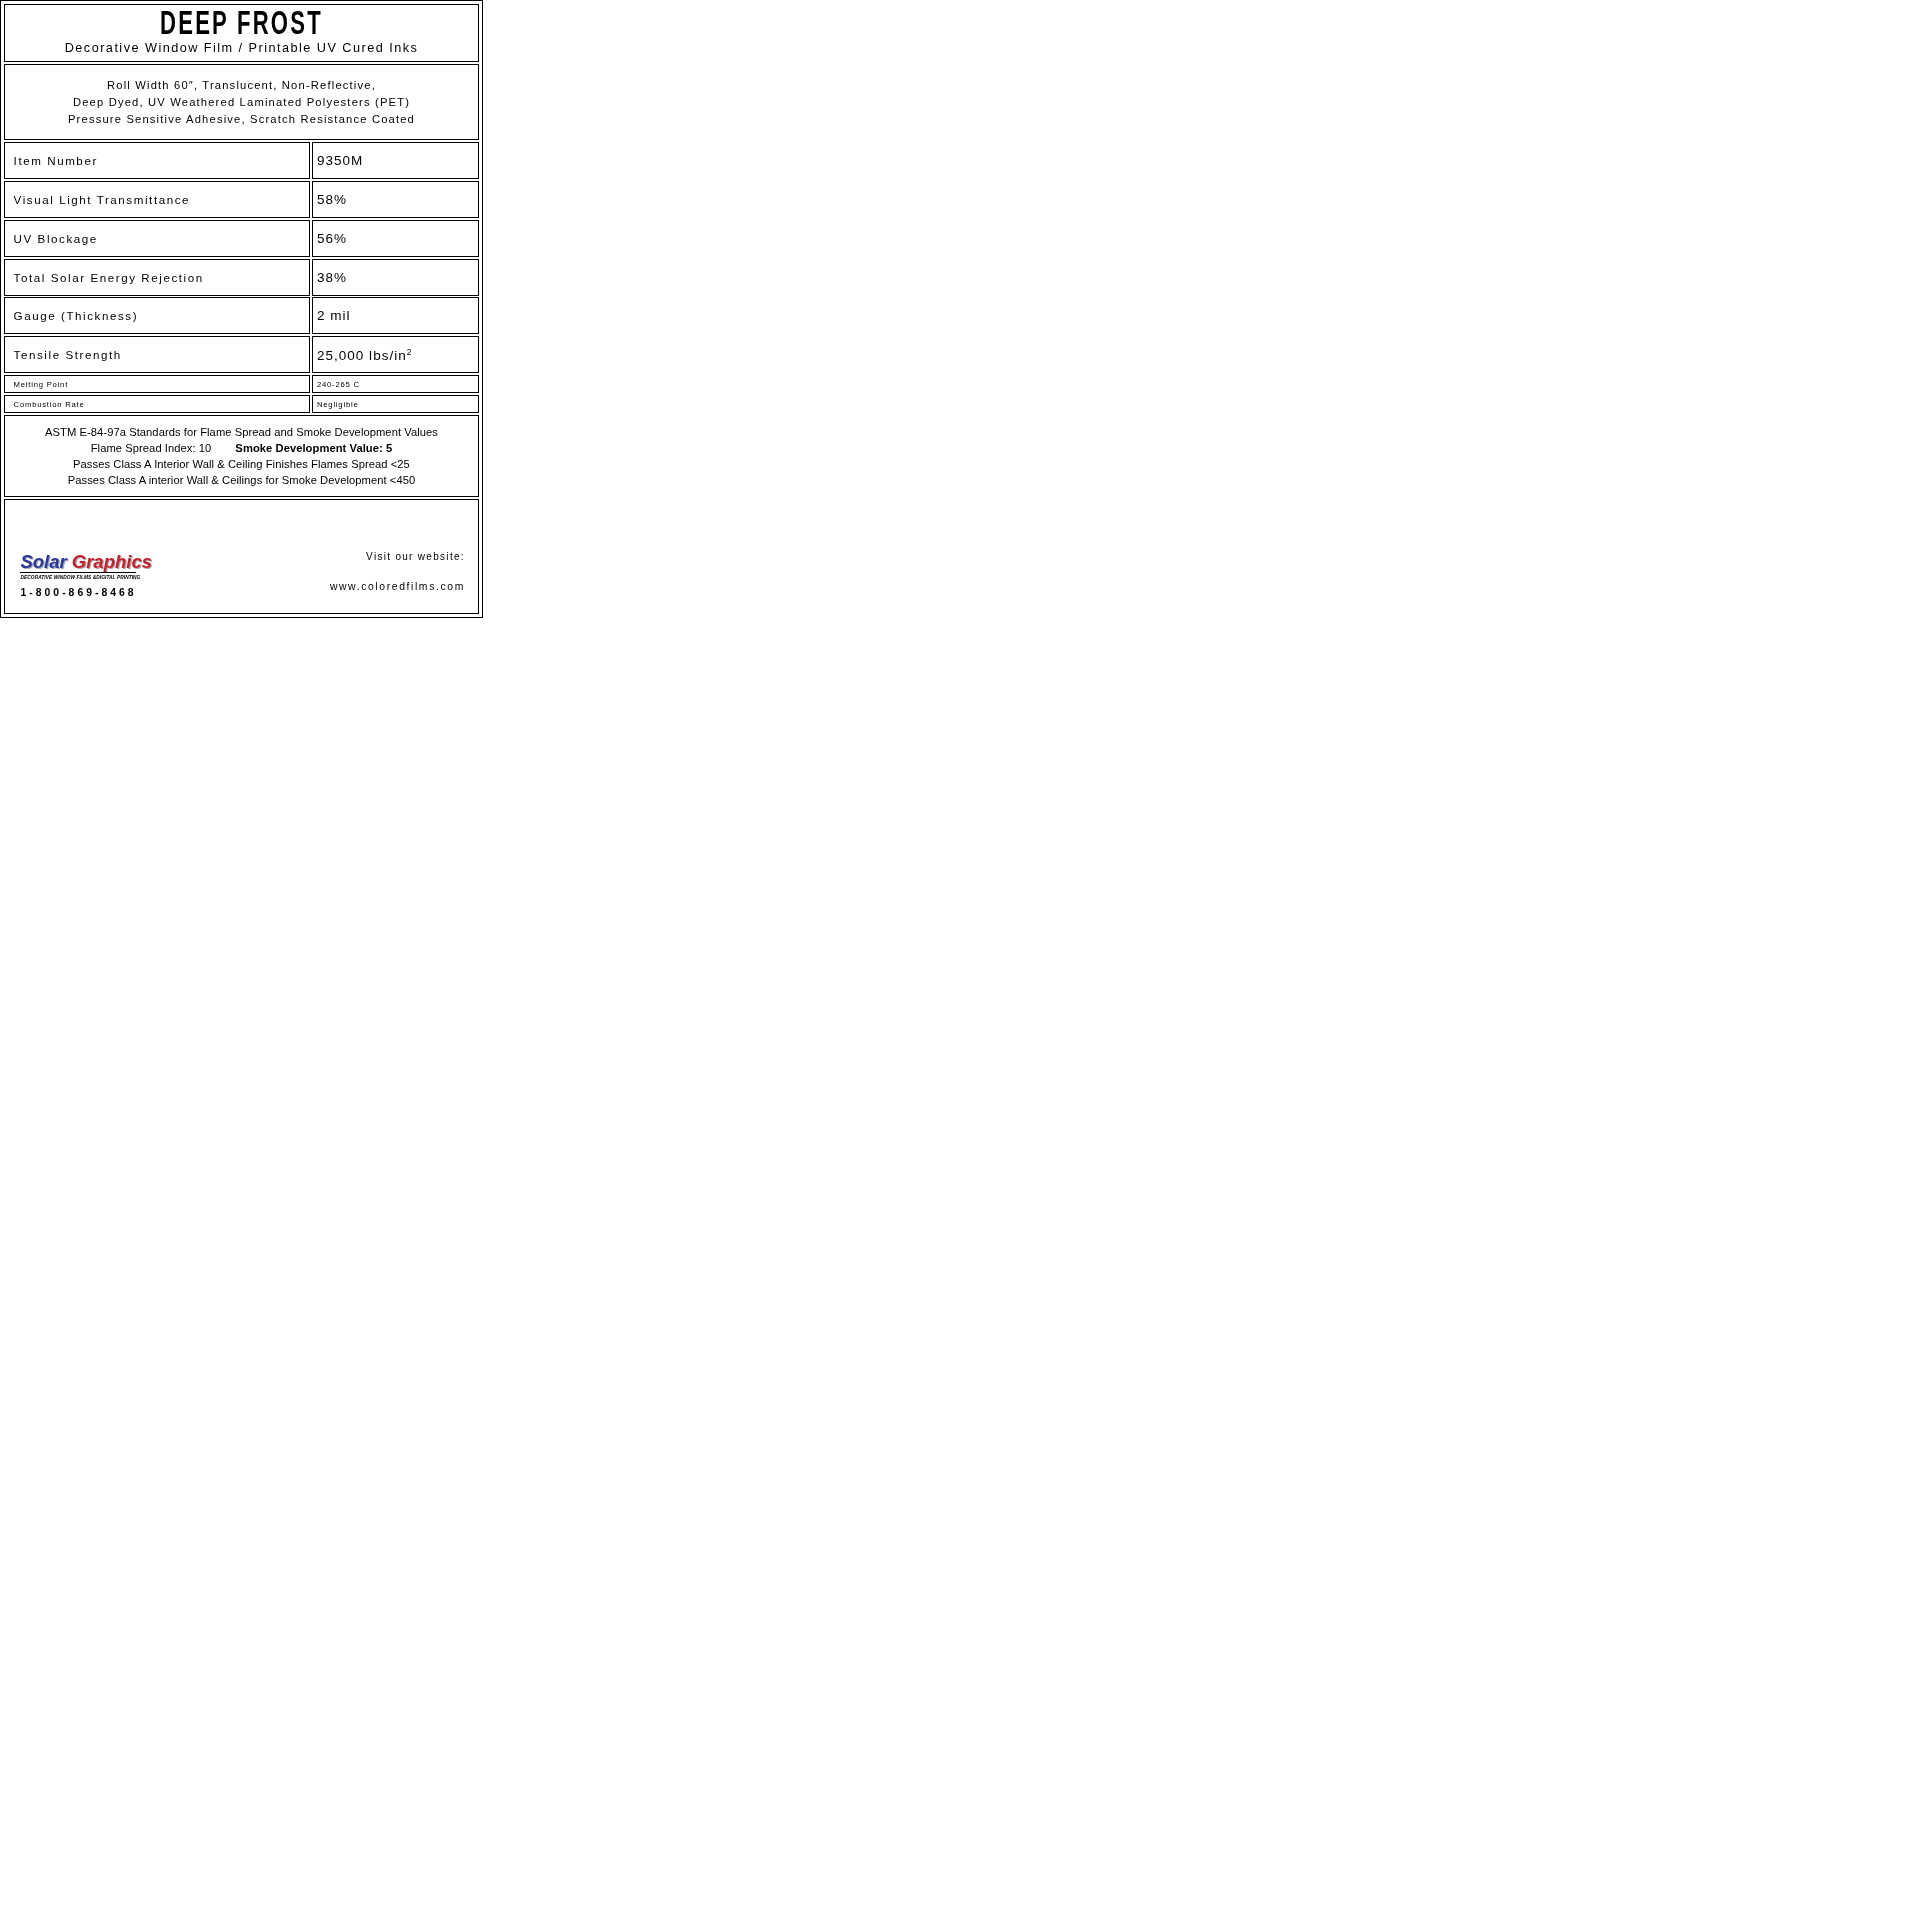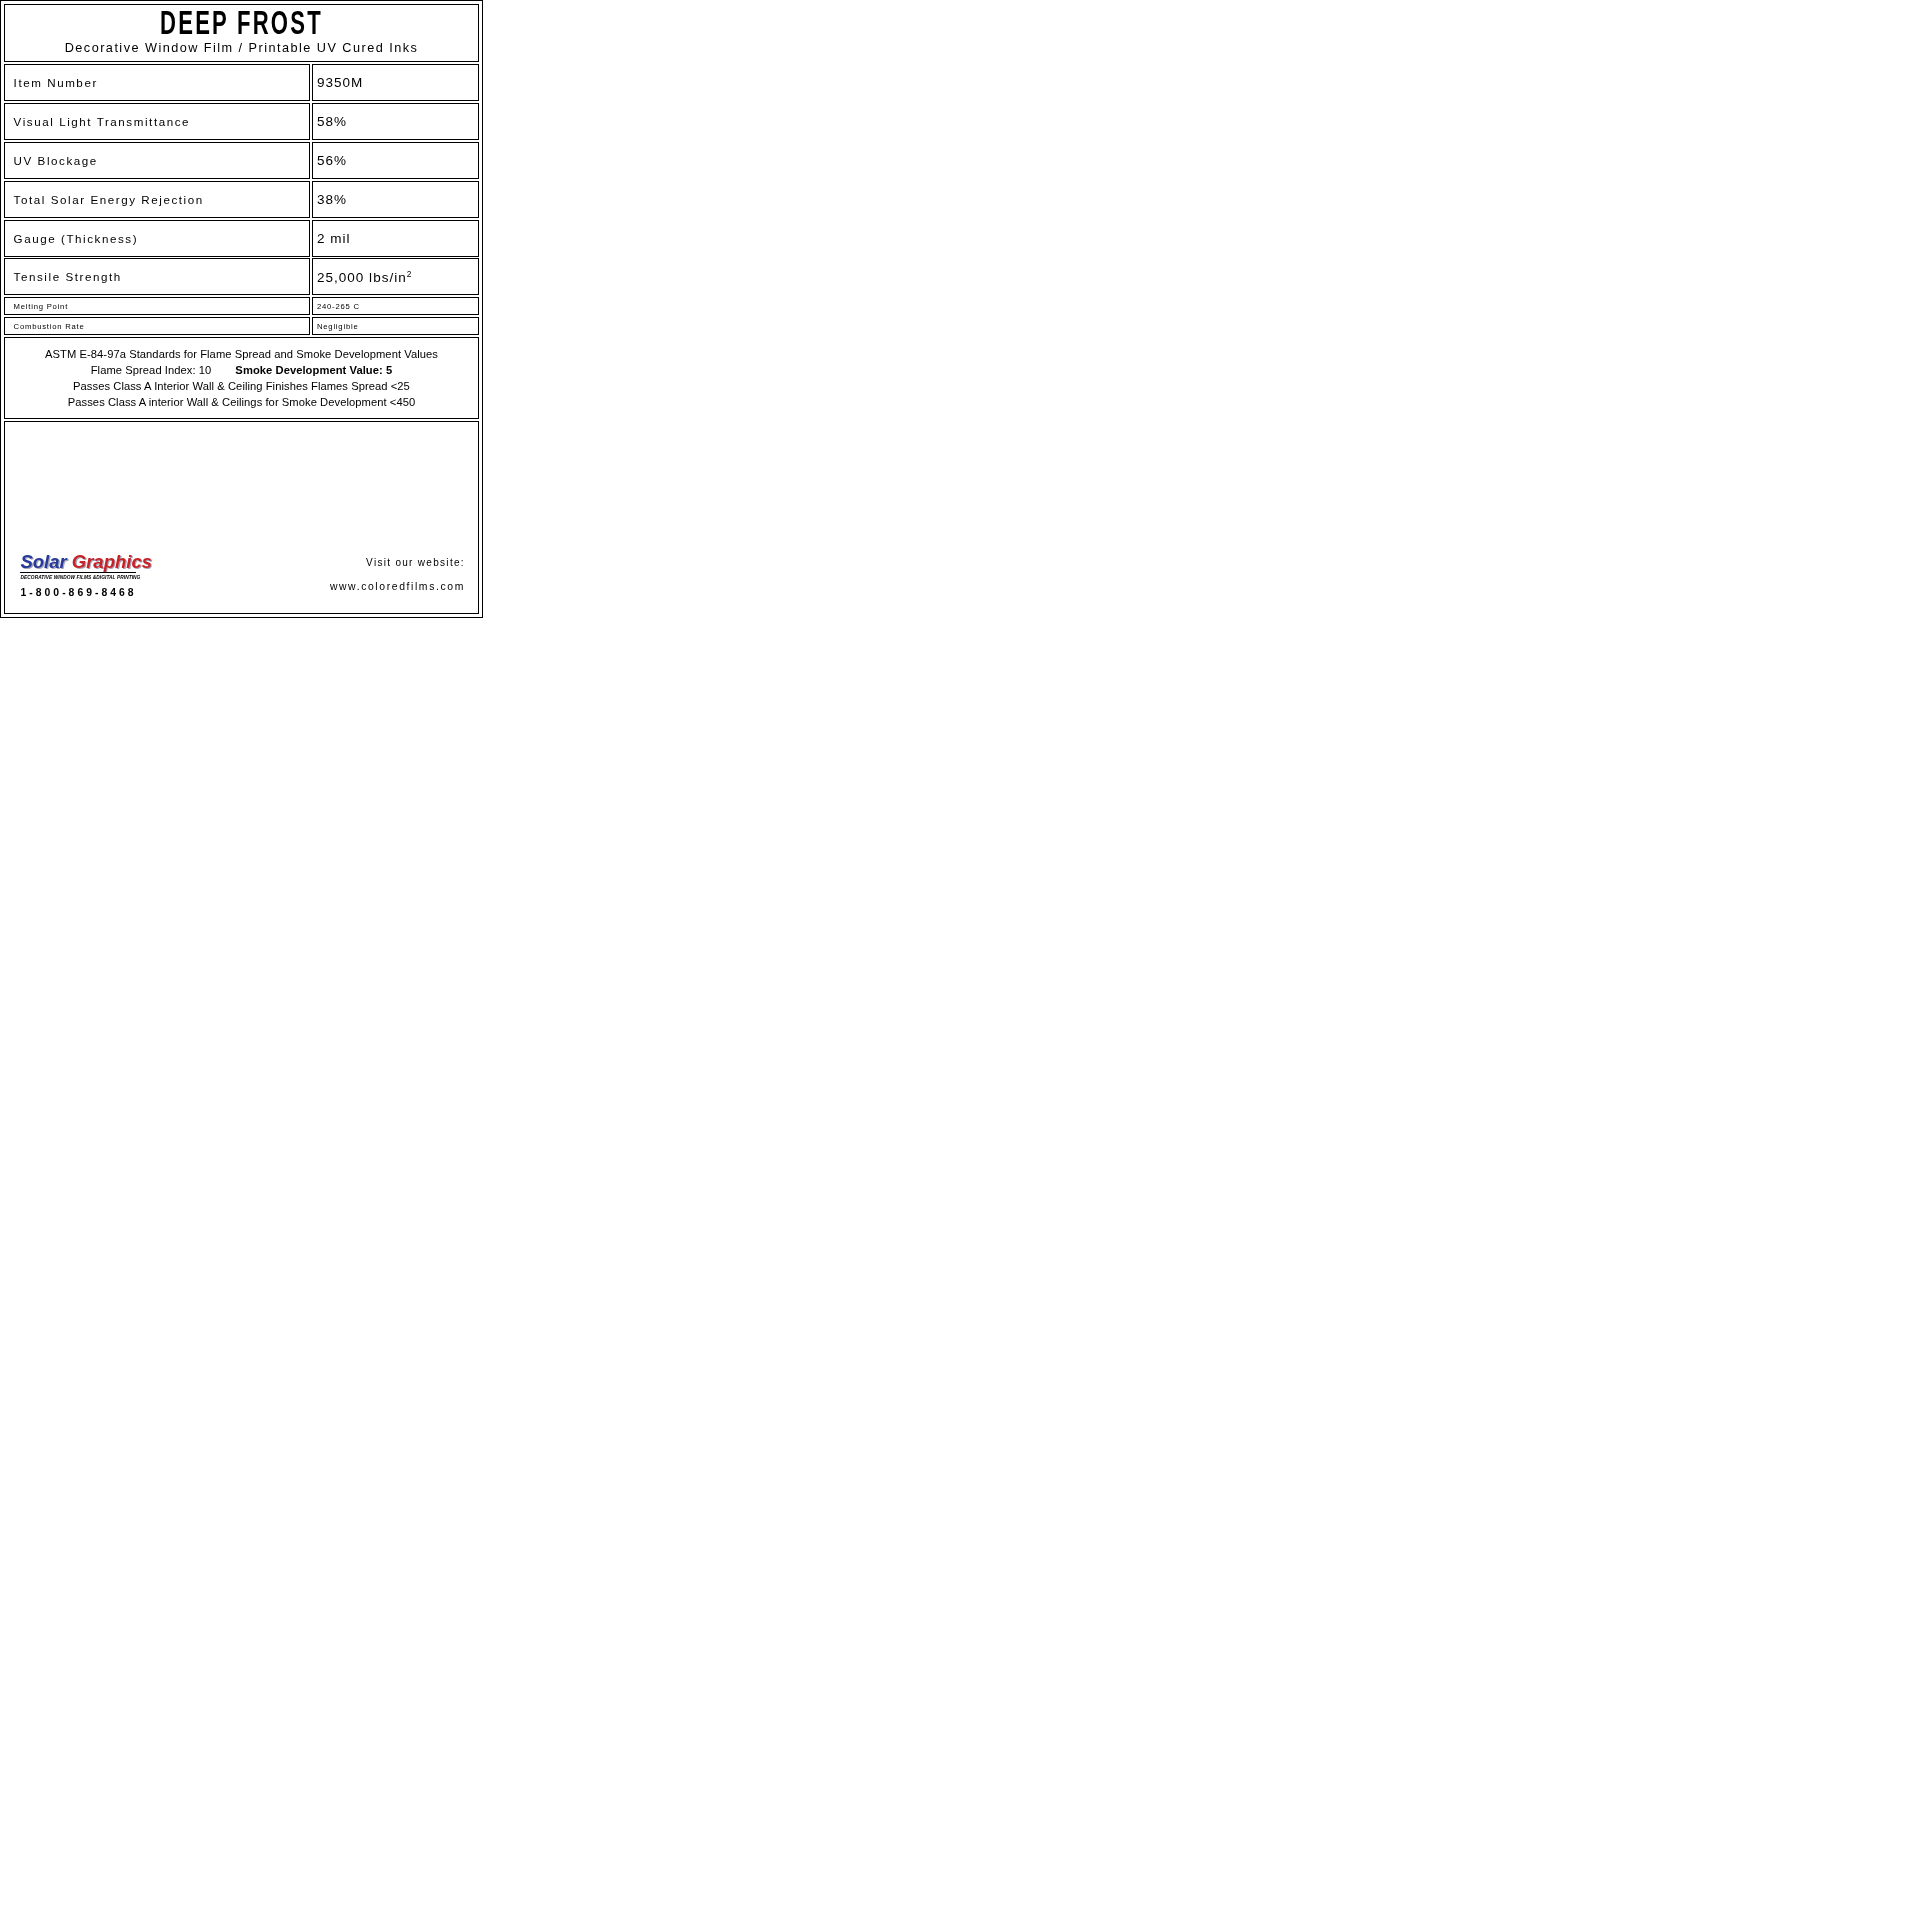--- a/index.html
+++ b/index.html
@@ -44,34 +44,39 @@
   
   .footer-box { flex: 1; display: flex; justify-content: space-between; align-items: flex-end; padding: 0 13px 14.6px 15.4px; }
   .logo-block { display: flex; flex-direction: column; }
   .logo-words { font-style: italic; font-weight: 700; font-size: 18.5px; line-height: 1; white-space: nowrap; padding-bottom: 0.8px; }
   .logo-solar { margin-right: 5px; }
   .logo-rule { width: 116px; border-top: 1.5px solid #000; margin-top: 0px; }
   .logo-tagline { width: 116px; display: flex; justify-content: space-between; font-size: 4.8px; font-weight: 700; font-style: italic; letter-spacing: 0.015em; margin-top: 1.2px; white-space: nowrap; }
   .phone { font-size: 10.4px; font-weight: 700; letter-spacing: 0.29em; margin-top: 7.3px; white-space: nowrap; }
   .website-block { text-align: right; margin-bottom: 6.2px; }
   .website-label { font-size: 10px; letter-spacing: 0.13em; white-space: nowrap; }
-  .website-url { font-size: 10.4px; letter-spacing: 0.155em; margin-top: 13px; white-space: nowrap; }
+  .website-url { font-size: 10.4px; letter-spacing: 0.155em; margin-top: 19px; white-space: nowrap; }
 </style>
 </head>
 <body>
 
 <div class="page">
 
   <div class="box title-box">
     <div class="page-title">
       <span class="title-stretch">DEEP FROST</span>
     </div>
     <div class="page-subtitle">Decorative Window Film / Printable UV Cured Inks</div>
   </div>
 
+  <div class="box desc-box">
+    <div class="desc-line">Roll Width 60″, Translucent, Non-Reflective,</div>
+    <div class="desc-line">Deep Dyed, UV Weathered Laminated Polyesters (PET)</div>
+    <div class="desc-line">Pressure Sensitive Adhesive, Scratch Resistance Coated</div>
+  </div>
 
   <div class="spec-row">
     <div class="box cell label-cell">
       <span class="spec-label">Item Number</span>
     </div>
     <div class="box cell value-cell">
       <span class="spec-value">9350M</span>
     </div>
   </div>
 

